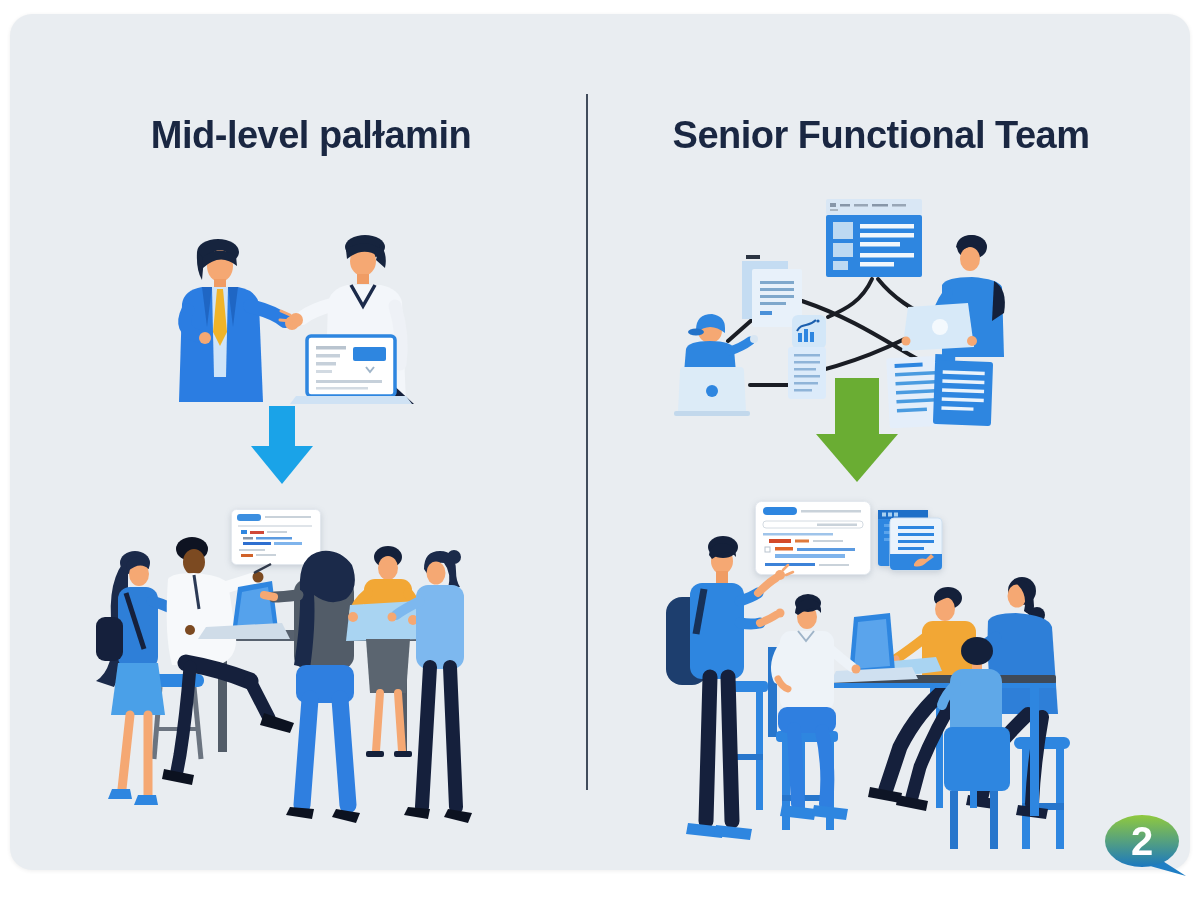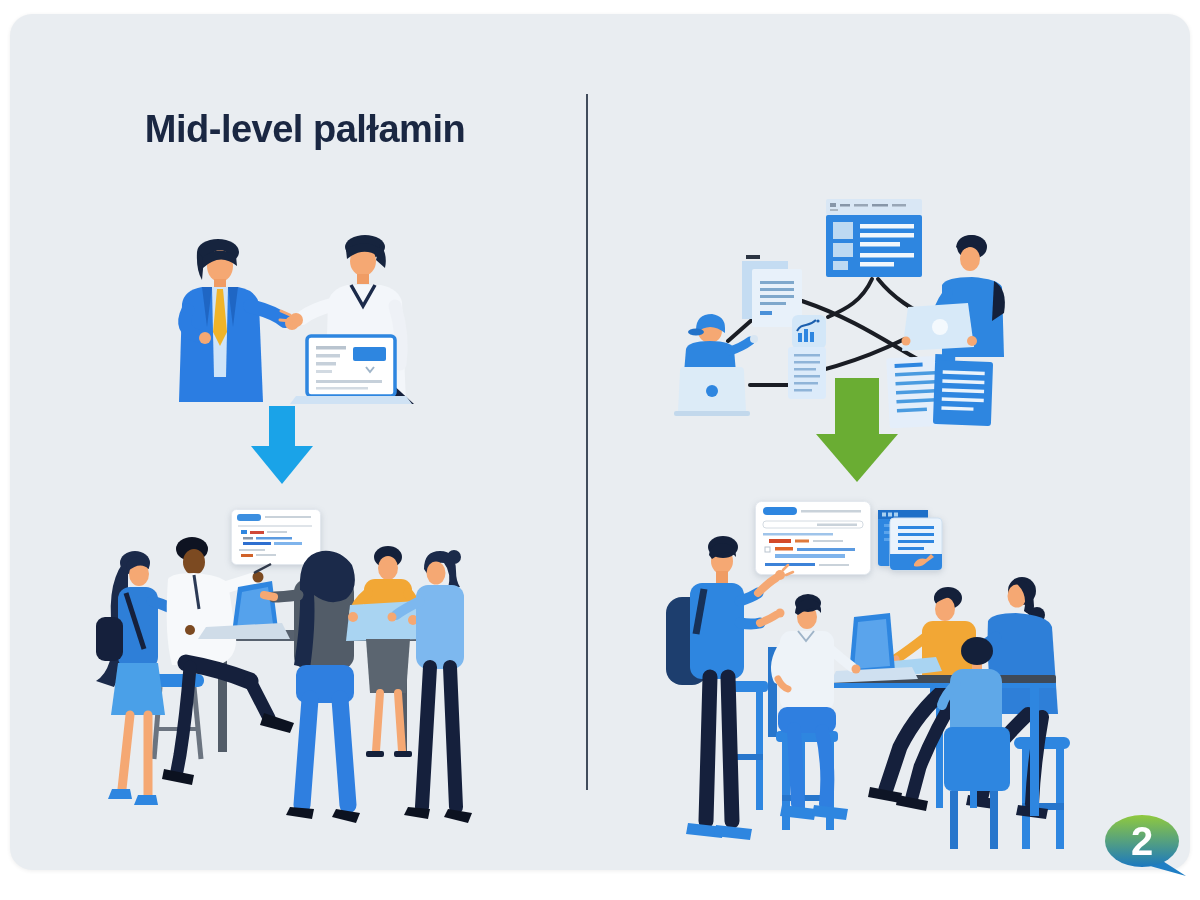--- a/index.html
+++ b/index.html
@@ -1,21 +1,21 @@
 <!DOCTYPE html>
 <html><head>
 <meta charset="utf-8">
 <style>
   html,body{margin:0;padding:0;background:#ffffff;}
   #stage{position:relative;width:1200px;height:900px;background:#ffffff;overflow:hidden;
          font-family:"Liberation Sans","DejaVu Sans",sans-serif;}
   #card{position:absolute;left:10px;top:14px;width:1180px;height:856px;background:#e9edf1;
         border-radius:22px;box-shadow:0 1px 4px rgba(0,0,0,0.07);}
   .abs{position:absolute;}
-  .panel-title{position:absolute;top:94px;margin:0;font-size:38px;font-weight:700;
+  .panel-title{position:absolute;top:94px;margin:6px;font-size:38px;font-weight:700;
                letter-spacing:-0.5px;color:#1a2742;text-align:center;}
   #title-left{left:20px;width:550px;}
   #title-right{left:580px;width:570px;}
   #divider{position:absolute;left:576px;top:80px;width:2px;height:696px;background:#414c5c;}
   .down-arrow{position:absolute;display:flex;flex-direction:column;align-items:center;}
   .down-arrow .shaft{display:block;}
   .down-arrow .head{width:0;height:0;display:block;}
   #arrow-blue .shaft{width:26px;height:40px;background:#1aa3e8;}
   #arrow-blue .head{border-left:31px solid transparent;border-right:31px solid transparent;
                     border-top:38px solid #1aa3e8;}
@@ -24,20 +24,21 @@
                      border-top:48px solid #6aad33;}
   .doc-card{filter:drop-shadow(0 2px 3px rgba(40,60,90,0.18));}
 </style>
 </head>
 <body>
 
 <div id="stage">
  <div id="card">
 
   <h1 id="title-left" class="panel-title">Mid-level palɫamin</h1>
+  <h1 id="title-right" class="panel-title">Senior Functional Team</h1>
   <div id="divider"></div>
 
   <svg class="abs" style="left:112px;top:218px" width="356" height="186" viewBox="0 0 356 186">
     <g>
       <ellipse cx="96" cy="20" rx="21" ry="13" fill="#16243e"></ellipse>
       <path d="M75,20 Q74,38 80,48 L82,26 Z" fill="#16243e"></path>
       <ellipse cx="98" cy="34" rx="13" ry="16" fill="#f5a873"></ellipse>
       <path d="M80,26 Q96,12 114,24 L115,34 Q98,20 81,36 Z" fill="#16243e"></path>
       <rect x="92" y="47" width="12" height="10" fill="#f09c64"></rect>
       <path d="M60,72 Q62,58 80,55 L116,55 Q134,58 137,72 L141,170 L57,170 Z" fill="#2b7de2"></path>

